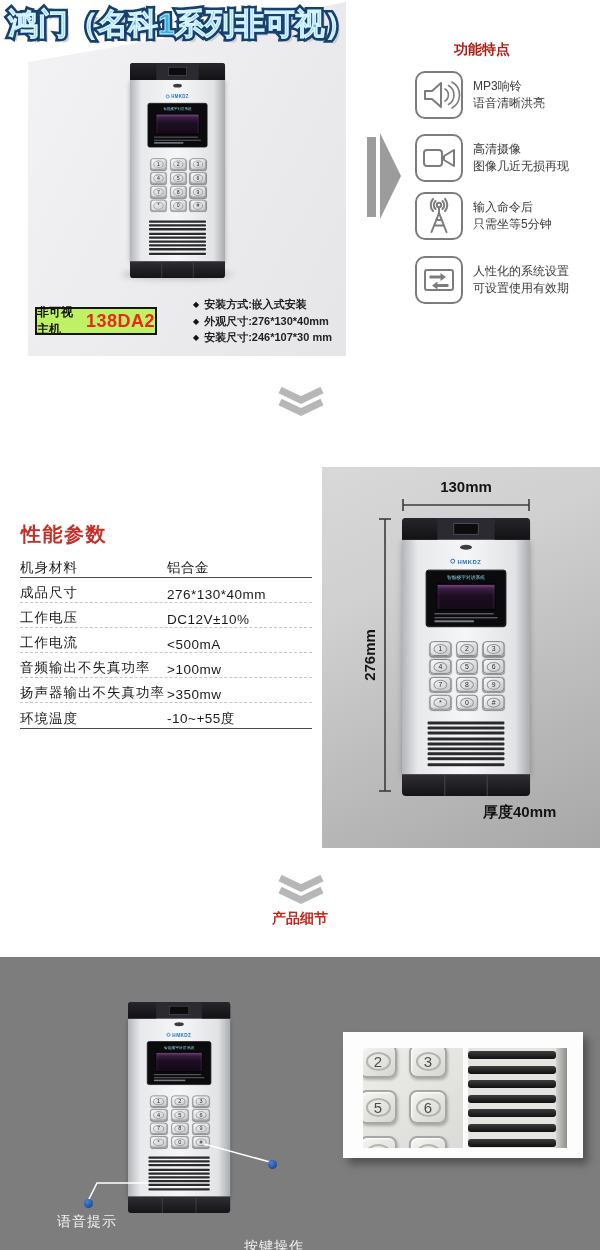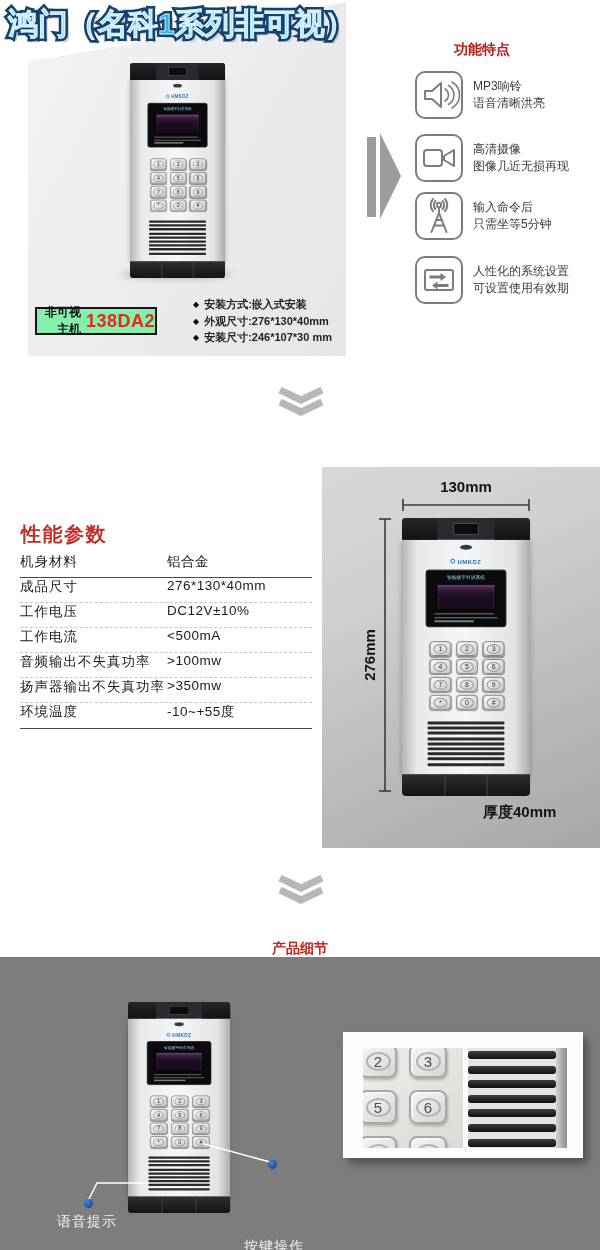--- a/index.html
+++ b/index.html
@@ -13,22 +13,22 @@
   .t-stroke { -webkit-text-stroke:6px #17406c; color:#17406c; text-shadow:4px 4px 0 #cdd0d4; }
   .t-fill { color:#2fb6e9; -webkit-text-stroke:0.8px #d8f2ff; }
 
   
   .photo-bg { position:absolute; left:0; top:0; width:600px; height:360px; z-index:0;
     clip-path:polygon(28px 62px, 200px 32px, 346px 2px, 346px 356px, 28px 356px);
     background:linear-gradient(118deg,#f4f4f6 0%,#eaeaed 45%,#e0e0e3 100%); }
   .photo-shadow { position:absolute; left:122px; top:270px; width:110px; height:9px; border-radius:50%;
     background:rgba(0,0,0,0.22); filter:blur(3px); z-index:1; }
 
-  .model-box { position:absolute; left:35px; top:307px; width:122px; height:28px; background:#86efac;
-    border:2px solid #151515; display:flex; align-items:center; justify-content:center; gap:5px; z-index:2;text-align:right; }
+  .model-box { position:absolute; left:35px; top:307px; width:122px; height:28px; background:#bef264;
+    border:2px solid #151515; display:flex; align-items:center; justify-content:center; gap:5px; z-index:2; }
   .model-label { font-size:12px; font-weight:bold; color:#111; }
   .model-code { font-size:18px; font-weight:bold; color:#e8291c; letter-spacing:0.5px; }
 
   .bullets { position:absolute; left:193px; top:298px; width:155px; z-index:2; list-style:none; }
   .bullets li { display:flex; align-items:flex-start; margin-bottom:3.5px; }
   .b-diamond { font-size:8px; color:#111; margin:2px 5px 0 0; }
   .b-text { font-size:11px; font-weight:bold; color:#222; line-height:13px; }
 
   
   .arrow-bar { position:absolute; left:367px; top:137px; width:9px; height:80px; background:#9c9c9c; z-index:1; }
@@ -45,21 +45,21 @@
   .f-text { position:absolute; left:58px; top:7px; width:130px; font-size:12px; color:#3a3a3a; line-height:17px; white-space:nowrap; }
 
   
   .chevron { position:absolute; left:277px; width:48px; height:30px; z-index:2; }
   .chevron svg { stroke:#b7b7b7; fill:none; stroke-width:7; }
   .sec-heading { position:absolute; left:0; width:600px; text-align:center; font-size:14px; font-weight:bold; color:#c4261d; z-index:2; }
 
   
   .specs-title { position:absolute; left:21px; top:521px; font-size:20px; font-weight:bold; letter-spacing:1.5px; color:#c2302a; z-index:2; }
   .specs-table { position:absolute; left:20px; top:553px; width:292px; z-index:2; border-bottom:1px solid #4a4a4a; }
-  .s-row { display:flex; align-items:flex-start; height:25px; border-bottom:1px dashed #c6c6c6; }
+  .s-row { display:flex; align-items:flex-end; height:25px; border-bottom:1px dashed #c6c6c6; }
   .s-row:first-child { border-bottom:1px solid #4a4a4a; }
   .s-row:last-child { border-bottom:none; }
   .s-label { flex:0 0 147px; font-size:13.5px; color:#1a1a1a; letter-spacing:1px; white-space:nowrap; }
   .s-value { flex:1; font-size:13.5px; color:#1a1a1a; letter-spacing:0.5px; white-space:nowrap; }
 
   
   .dim-panel { position:absolute; left:322px; top:467px; width:278px; height:381px; z-index:0;
     background:linear-gradient(155deg,#d8d8d8 0%,#d0d0d0 30%,#bdbdbd 62%,#a7a7a7 100%); }
   .dim-svg { position:absolute; left:322px; top:467px; z-index:3; }
   .dim-label { position:absolute; z-index:3; font-size:15px; font-weight:bold; color:#141414; }
@@ -466,21 +466,21 @@
   <div class="dim-label dl-width">130mm</div>
   <div class="dim-label dl-height">276mm</div>
   <div class="dim-label dl-depth">厚度40mm</div>
 
   <div class="chevron" style="top:875px;">
     <svg width="48" height="30" viewBox="0 0 48 30">
         <path d="M3 3 L24 13 L45 3"></path>
         <path d="M3 15 L24 25 L45 15"></path>
       </svg>
   </div>
-  <div class="sec-heading" style="top:940px;font-family:Liberation Serif, serif;">产品细节</div>
+  <div class="sec-heading" style="top:910px;font-family:Liberation Serif, serif;">产品细节</div>
 
   <div class="bottom-section"></div>
   <div id="device-bottom" class="device-slot" style="left:128px; top:1002px; transform:scale(0.786,0.754);">
       <div class="device">
         <div class="d-body"></div>
         <div class="d-topcap">
           <div class="d-capend left"></div>
           <div class="d-capend right"></div>
           <div class="d-capwin"></div>
         </div>

